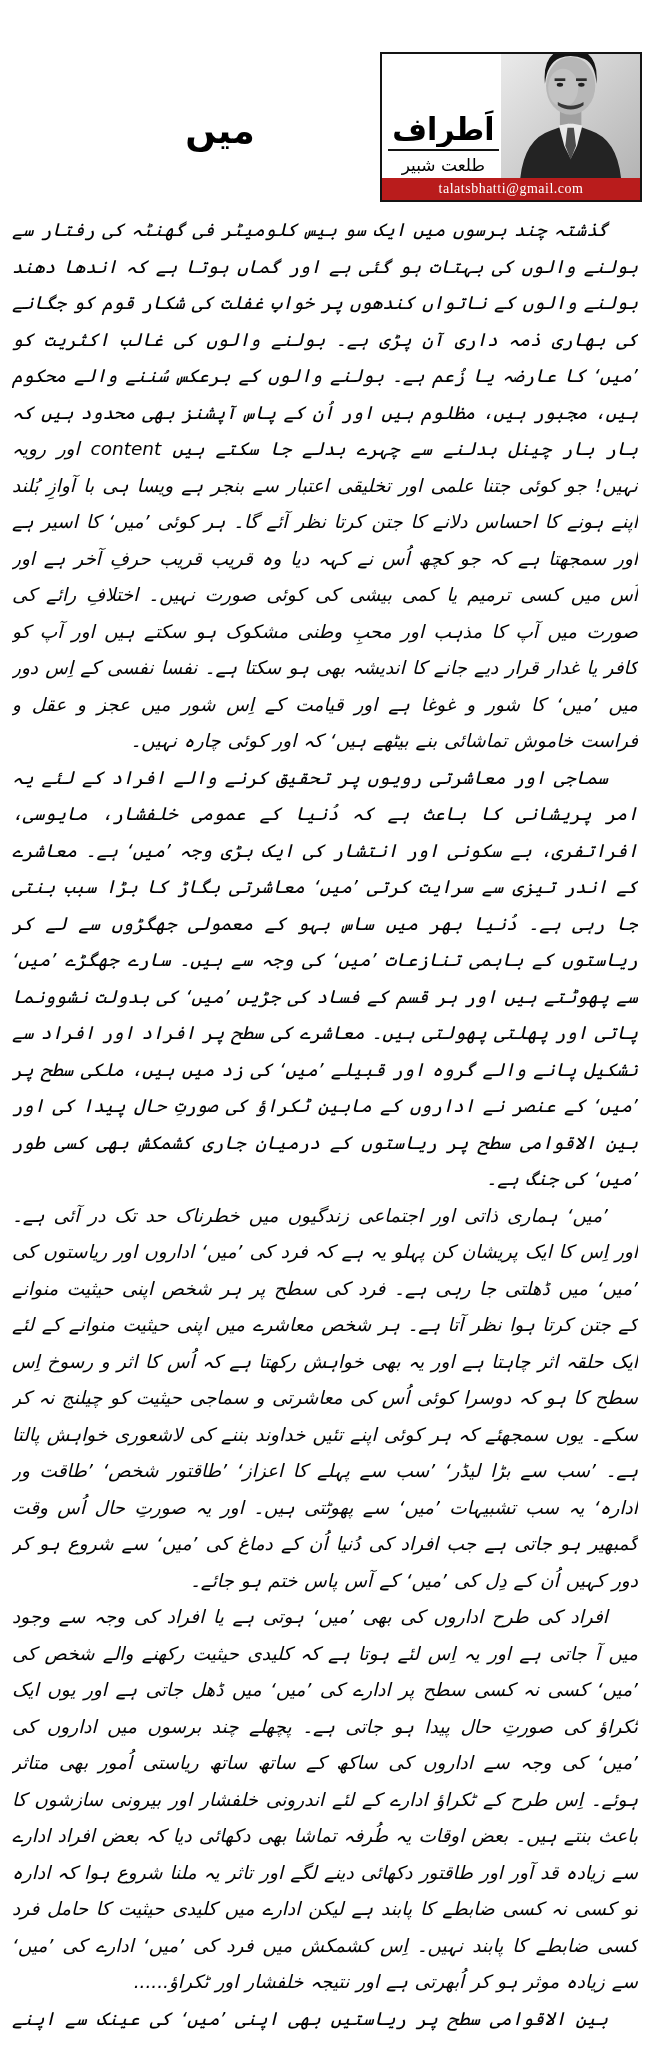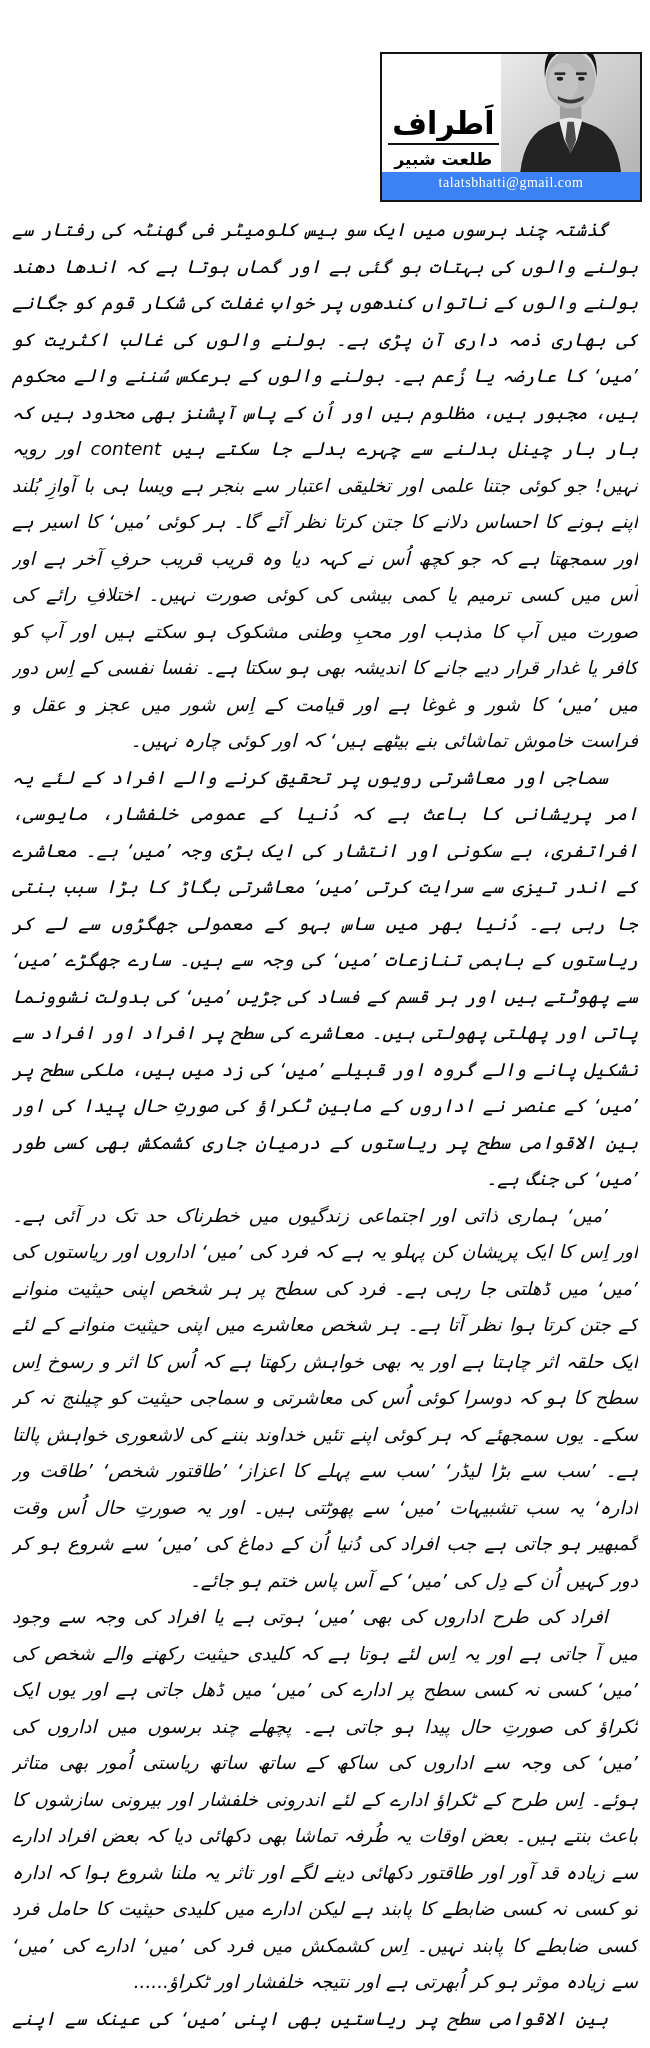--- a/index.html
+++ b/index.html
@@ -28,25 +28,25 @@
     align-items:center; justify-content:flex-end;
     padding:4px 2px 3px 6px;
     direction:rtl;
   }
   .column-logo {
     font-size:30px; font-weight:bold;
     letter-spacing:-1px;
     transform:scaleY(1.05);
   }
   .logo-rule { width:100%; height:2px; background:#141414; margin:3px 0 4px 0; }
-  .author-name { font-size:17px; font-weight:bold; white-space:nowrap; }
+  .author-name { font-size:17px; font-weight:normal; white-space:nowrap; }
   .photo-wrap { width:54%; position:relative; overflow:hidden; }
   .photo-wrap svg { position:absolute; inset:0; width:100%; height:100%; }
   .email-bar {
-    height:28px; background:#3b82f6; color:#fff;
+    height:22px; background:#b91c1c; color:#fff;
     font-family:"Liberation Serif", serif;
     font-size:14px; line-height:21px; text-align:center;
     letter-spacing:0.5px;
   }
   
   .article-title {
     position:absolute; top:110px; left:150px;
     width:140px; text-align:center;
     font-size:36px; font-weight:bold;
     direction:rtl;
@@ -95,20 +95,21 @@
           <rect x="70" y="35" width="10" height="2.5" fill="#2a2a2a"></rect>
           <ellipse cx="55" cy="41" rx="3" ry="1.8" fill="#1d1d1d"></ellipse>
           <ellipse cx="75" cy="41" rx="3" ry="1.8" fill="#1d1d1d"></ellipse>
           <path d="M53 57 Q65 64 77 57 L77 60 Q65 68 53 60 Z" fill="#383838"></path>
         </svg>
       </div>
     </div>
     <div class="email-bar">talatsbhatti@gmail.com</div>
   </div>
 
+  <h1 class="article-title">میں</h1>
 
   <div class="article-body" dir="rtl">
     <p>گذشتہ چند برسوں میں ایک سو بیس کلومیٹر فی گھنٹہ کی رفتار سے بولنے والوں کی بہتات ہو گئی ہے اور گماں ہوتا ہے کہ اندھا دھند بولنے والوں کے ناتواں کندھوں پر خوابِ غفلت کی شکار قوم کو جگانے کی بھاری ذمہ داری آن پڑی ہے۔ بولنے والوں کی غالب اکثریت کو ’میں‘ کا عارضہ یا زُعم ہے۔ بولنے والوں کے برعکس سُننے والے محکوم ہیں، مجبور ہیں، مظلوم ہیں اور اُن کے پاس آپشنز بھی محدود ہیں کہ بار بار چینل بدلنے سے چہرے بدلے جا سکتے ہیں content اور رویہ نہیں! جو کوئی جتنا علمی اور تخلیقی اعتبار سے بنجر ہے ویسا ہی با آوازِ بُلند اپنے ہونے کا احساس دلانے کا جتن کرتا نظر آئے گا۔ ہر کوئی ’میں‘ کا اسیر ہے اور سمجھتا ہے کہ جو کچھ اُس نے کہہ دیا وہ قریب قریب حرفِ آخر ہے اور اُس میں کسی ترمیم یا کمی بیشی کی کوئی صورت نہیں۔ اختلافِ رائے کی صورت میں آپ کا مذہب اور محبِ وطنی مشکوک ہو سکتے ہیں اور آپ کو کافر یا غدار قرار دیے جانے کا اندیشہ بھی ہو سکتا ہے۔ نفسا نفسی کے اِس دور میں ’میں‘ کا شور و غوغا ہے اور قیامت کے اِس شور میں عجز و عقل و فراست خاموش تماشائی بنے بیٹھے ہیں‘ کہ اور کوئی چارہ نہیں۔</p>
     <p>سماجی اور معاشرتی رویوں پر تحقیق کرنے والے افراد کے لئے یہ امر پریشانی کا باعث ہے کہ دُنیا کے عمومی خلفشار، مایوسی، افراتفری، بے سکونی اور انتشار کی ایک بڑی وجہ ’میں‘ ہے۔ معاشرے کے اندر تیزی سے سرایت کرتی ’میں‘ معاشرتی بگاڑ کا بڑا سبب بنتی جا رہی ہے۔ دُنیا بھر میں ساس بہو کے معمولی جھگڑوں سے لے کر ریاستوں کے باہمی تنازعات ’میں‘ کی وجہ سے ہیں۔ سارے جھگڑے ’میں‘ سے پھوٹتے ہیں اور ہر قسم کے فساد کی جڑیں ’میں‘ کی بدولت نشوونما پاتی اور پھلتی پھولتی ہیں۔ معاشرے کی سطح پر افراد اور افراد سے تشکیل پانے والے گروہ اور قبیلے ’میں‘ کی زد میں ہیں، ملکی سطح پر ’میں‘ کے عنصر نے اداروں کے مابین ٹکراؤ کی صورتِ حال پیدا کی اور بین الاقوامی سطح پر ریاستوں کے درمیان جاری کشمکش بھی کسی طور ’میں‘ کی جنگ ہے۔</p>
     <p>’میں‘ ہماری ذاتی اور اجتماعی زندگیوں میں خطرناک حد تک در آئی ہے۔ اور اِس کا ایک پریشان کن پہلو یہ ہے کہ فرد کی ’میں‘ اداروں اور ریاستوں کی ’میں‘ میں ڈھلتی جا رہی ہے۔ فرد کی سطح پر ہر شخص اپنی حیثیت منوانے کے جتن کرتا ہوا نظر آتا ہے۔ ہر شخص معاشرے میں اپنی حیثیت منوانے کے لئے ایک حلقہ اثر چاہتا ہے اور یہ بھی خواہش رکھتا ہے کہ اُس کا اثر و رسوخ اِس سطح کا ہو کہ دوسرا کوئی اُس کی معاشرتی و سماجی حیثیت کو چیلنج نہ کر سکے۔ یوں سمجھئے کہ ہر کوئی اپنے تئیں خداوند بننے کی لاشعوری خواہش پالتا ہے۔ ’سب سے بڑا لیڈر‘ ’سب سے پہلے کا اعزاز‘ ’طاقتور شخص‘ ’طاقت ور ادارہ‘ یہ سب تشبیہات ’میں‘ سے پھوٹتی ہیں۔ اور یہ صورتِ حال اُس وقت گمبھیر ہو جاتی ہے جب افراد کی دُنیا اُن کے دماغ کی ’میں‘ سے شروع ہو کر دور کہیں اُن کے دِل کی ’میں‘ کے آس پاس ختم ہو جائے۔</p>
     <p>افراد کی طرح اداروں کی بھی ’میں‘ ہوتی ہے یا افراد کی وجہ سے وجود میں آ جاتی ہے اور یہ اِس لئے ہوتا ہے کہ کلیدی حیثیت رکھنے والے شخص کی ’میں‘ کسی نہ کسی سطح پر ادارے کی ’میں‘ میں ڈھل جاتی ہے اور یوں ایک ٹکراؤ کی صورتِ حال پیدا ہو جاتی ہے۔ پچھلے چند برسوں میں اداروں کی ’میں‘ کی وجہ سے اداروں کی ساکھ کے ساتھ ساتھ ریاستی اُمور بھی متاثر ہوئے۔ اِس طرح کے ٹکراؤ ادارے کے لئے اندرونی خلفشار اور بیرونی سازشوں کا باعث بنتے ہیں۔ بعض اوقات یہ طُرفہ تماشا بھی دکھائی دیا کہ بعض افراد ادارے سے زیادہ قد آور اور طاقتور دکھائی دینے لگے اور تاثر یہ ملنا شروع ہوا کہ ادارہ تو کسی نہ کسی ضابطے کا پابند ہے لیکن ادارے میں کلیدی حیثیت کا حامل فرد کسی ضابطے کا پابند نہیں۔ اِس کشمکش میں فرد کی ’میں‘ ادارے کی ’میں‘ سے زیادہ موثر ہو کر اُبھرتی ہے اور نتیجہ خلفشار اور ٹکراؤ......</p>
     <p>بین الاقوامی سطح پر ریاستیں بھی اپنی ’میں‘ کی عینک سے اپنے اُمور دیکھتی ہیں۔ دُنیا کے بڑے ممالک کے لئے اُن کے اپنے مفادات اولین ترجیح ہوتے ہیں۔ غربت کا خاتمہ، معاشی اور سماجی انصاف اور امن جیسے بین الاقوامی مسائل بھی اُن کے لئے ترجیح ہو سکتے ہیں اگر کسی طور اُن کی ’میں‘ کو زک نہیں پہنچ رہا۔ ریاستیں فرد کی مانند دُنیا میں اپنا حلقۂ اثر رکھنا چاہتی ہیں اور چاہتی ہیں کہ کوئی دوسری ریاست اُن کی اِس حیثیت کو چیلنج بھی نہ کرے۔ جیسے امریکہ دُنیا کی واحد سُپر پاور کی حیثیت قائم رکھنا چاہتا ہے اور یہ بھی چاہتا ہے کہ دُنیا کے کسی کونے میں کوئی اور ریاست اُس کی اِس حیثیت کو چیلنج کر کے اُس کی ’میں‘ کے مقابل نہ آن ٹھہرے۔ چین جلد از جلد اِس ہدف کو پہنچنا چاہتا ہے جہاں اُس کی ’میں‘ کو بھی تسلیم کیا جائے۔ بھارت اور روس بھی اپنی اپنی ’میں‘ کے حصول یا بحالی کے لئے کوشاں ہیں۔ تمام ریاستیں دوسری ریاستوں سے دفاعی اور معاشی معاہدے کرتی ہیں تا کہ اپنی حیثیت کو نہ صرف محفوظ بنایا جا سکے بلکہ ضرورت پڑنے پر طاقت کا مظاہرہ بھی کیا جا سکے۔ اداروں کی طرح فرد کی ’میں‘ ریاستی سطح پر نہ صرف مؤثر ہوتی ہے بلکہ بعض اوقات تاریخی تباہی کا سبب بھی بنتی ہے۔ ایڈولف ہٹلر، مسولینی، صدام حسین، قذافی اور جارج بش حالیہ تاریخ سے چند مثالیں ہیں۔</p>
 
   </div>
 

